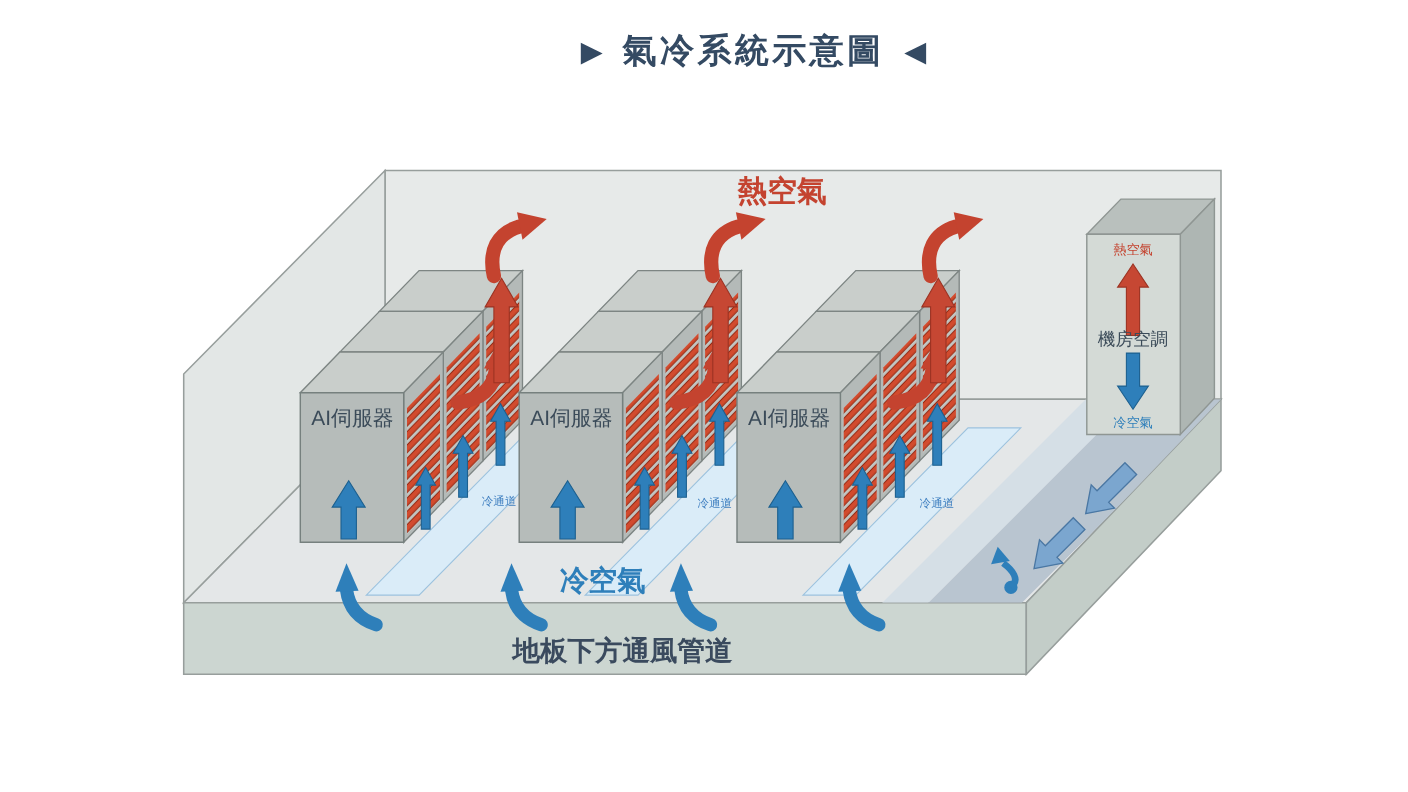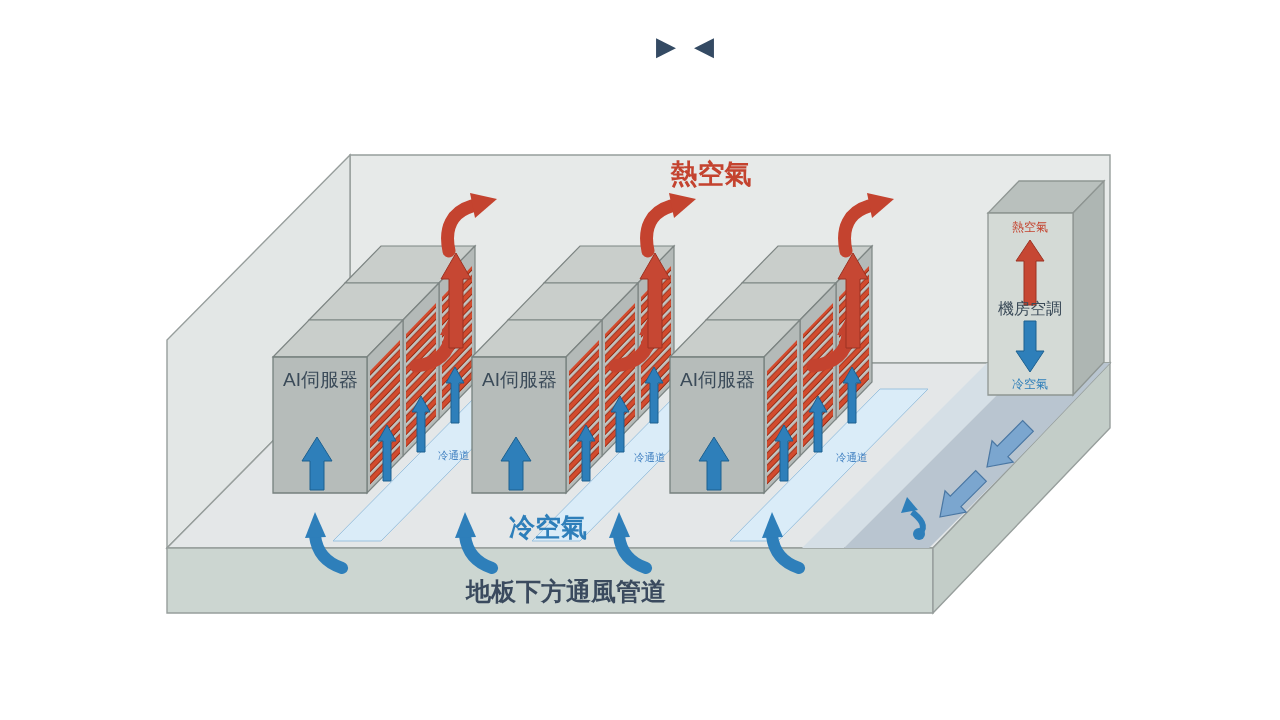--- a/index.html
+++ b/index.html
@@ -35,20 +35,21 @@
   .lbl-dark{fill:#3b4b59;}
   .lbl-aisle{fill:#3f7fc0;}
 </style>
 </head>
 <body>
 
 <div class="stage">
 
   <div class="title-bar">
     <span class="tri">▶</span>
+    <span class="title-text">氣冷系統示意圖</span>
     <span class="tri">◀</span>
   </div>
 
   <svg width="1280" height="720" viewBox="0 0 1280 720" style="position:absolute;left:0;top:0;">
     <defs>
       <clipPath id="floorclip">
         <polygon points="167,548 350,363 1110,363 933,548"></polygon>
       </clipPath>
 
       <pattern id="slats" width="30" height="8.4" patternUnits="userSpaceOnUse" patternTransform="rotate(-45.9)">

